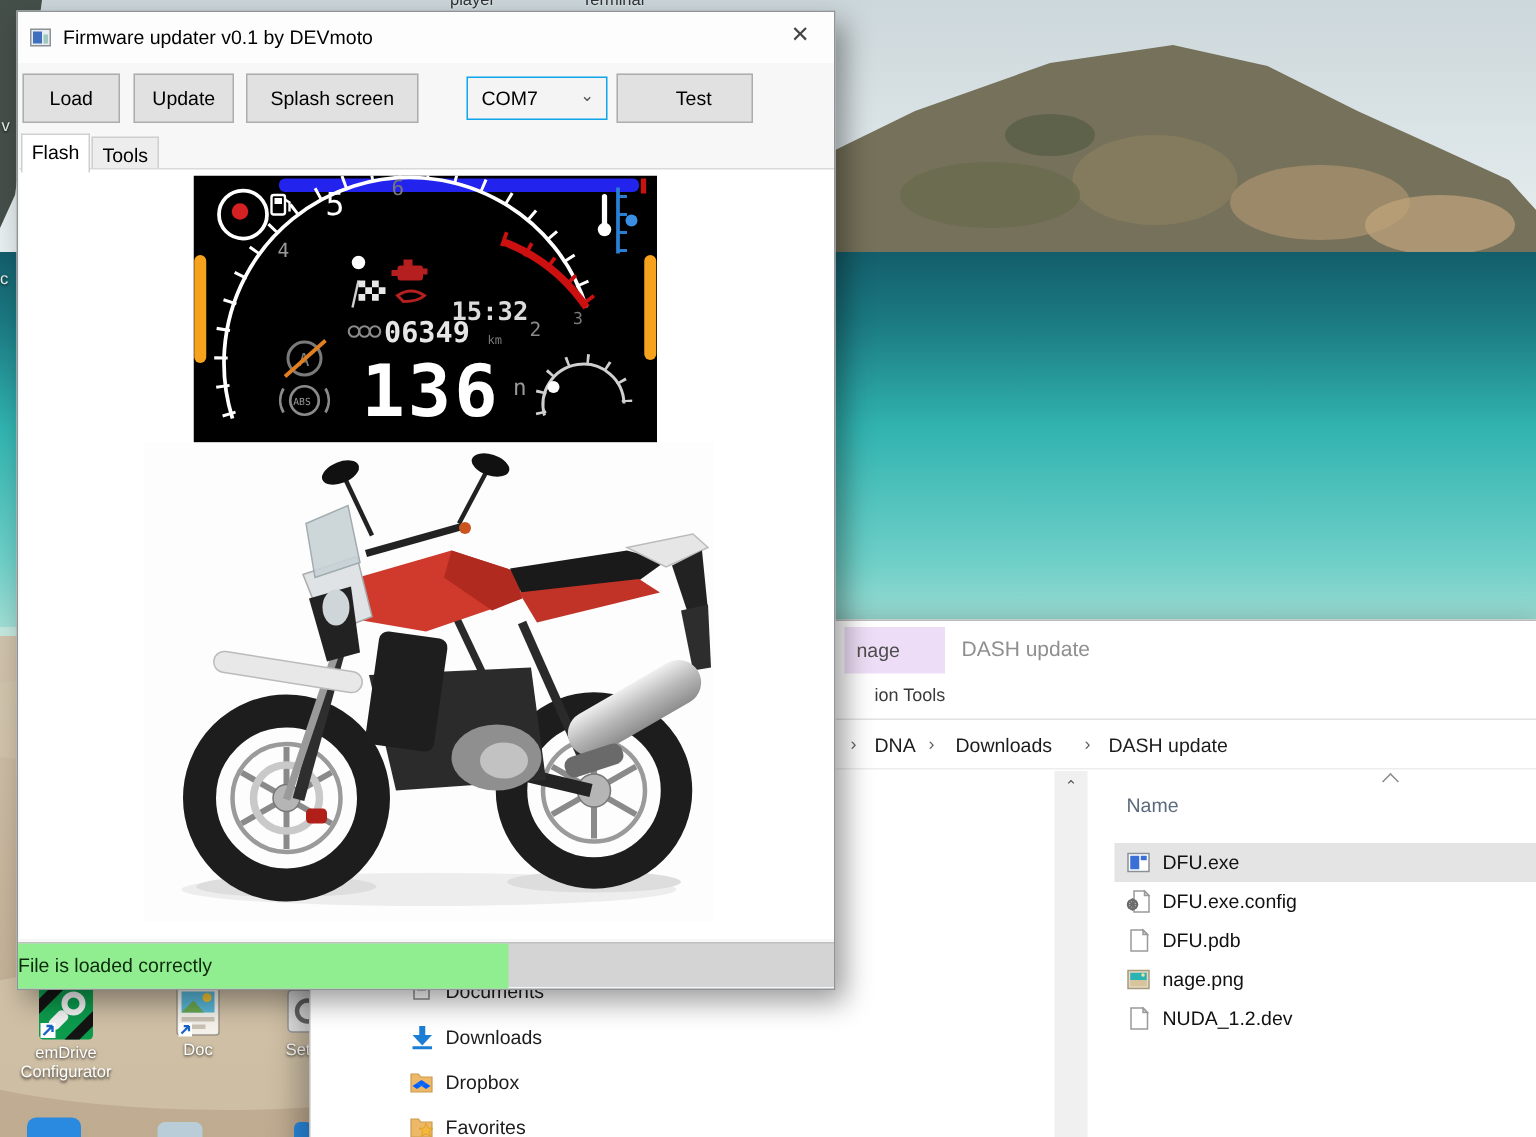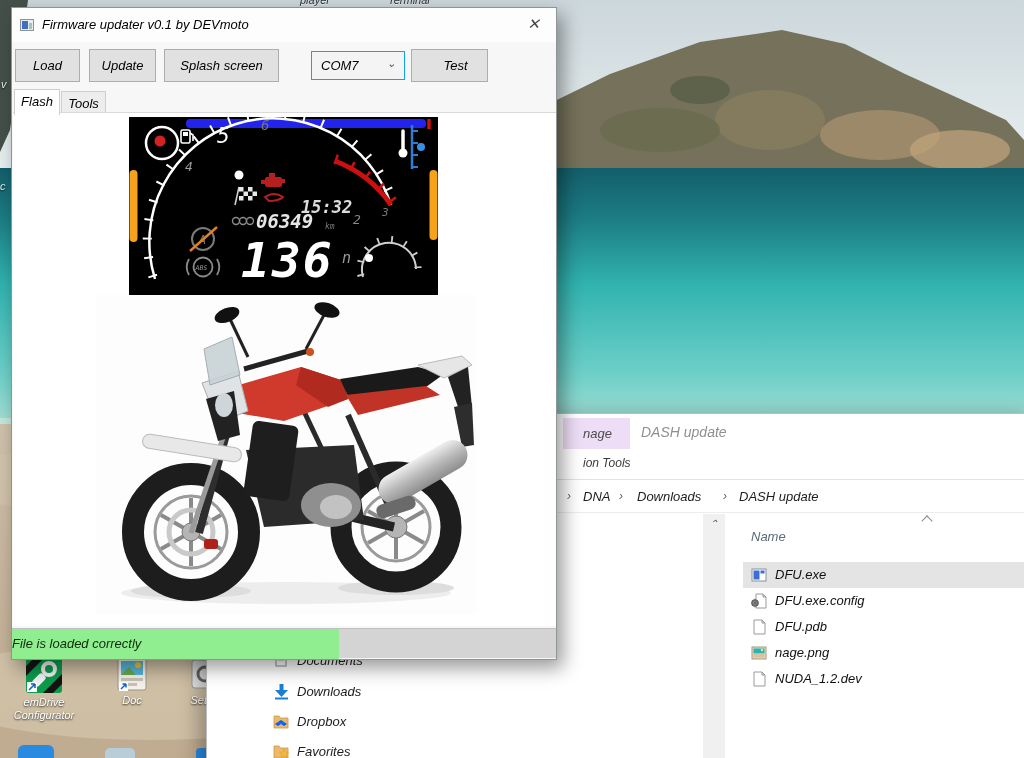--- a/index.html
+++ b/index.html
@@ -1,35 +1,35 @@
 <!DOCTYPE html>
 <html><head>
 <meta charset="utf-8">
 <style>
   * { margin:0; padding:0; box-sizing:border-box; }
   html,body { width:1024px; height:758px; overflow:hidden; font-family:"Liberation Sans", sans-serif; }
-  .desktop { position:relative; width:1024px; height:758px; overflow:hidden; background:#3b82f6;font-style:italic; }
+  .desktop { position:relative; width:1024px; height:758px; overflow:hidden; background:#3b82f6; }
   .abs { position:absolute; }
 
   
   #wallpaper { position:absolute; left:0; top:0; z-index:0; }
 
   .desk-label { position:absolute; color:#e9edea; font-size:11px; text-shadow:0 1px 2px rgba(0,0,0,.8); z-index:1; }
   .desk-label.dark { color:#2f3336; text-shadow:0 1px 1px rgba(255,255,255,.6); }
 
   .desk-icon { position:absolute; z-index:1; width:88px; text-align:center; }
   .desk-icon .glyph { margin:0 auto; }
   .desk-icon .cap { margin-top:2px; color:#fff; font-size:11px; line-height:13px; text-shadow:0 1px 2px rgba(0,0,0,.85); }
 
   
   .explorer { position:absolute; left:206px; top:413px; width:830px; height:360px; z-index:5;
     background:#fff; border:1px solid #bcbcbc; box-shadow:-8px 2px 18px rgba(0,0,0,.28); }
   .ex-titlebar { position:absolute; left:0; top:0; width:100%; height:36px; background:#fff; }
   .ex-tabgroup { position:absolute; left:356px; top:4px; width:67px; height:31px; background:#eeddf6; color:#4d4d4d;
-    font-size:13px; line-height:31px; padding-left:20px; }
+    font-size:13px; line-height:31px; padding-left:8px; }
   .ex-title { position:absolute; left:434px; top:10px; font-size:14px; color:#8f8f8f; }
   .ex-ribbonrow { position:absolute; left:0; top:36px; width:100%; height:30px; background:#fff; border-bottom:1px solid #e2e2e2; }
   .ex-ribbontab { position:absolute; left:356px; top:6px; font-size:12px; color:#3a3a3a;padding-left:20px; }
   .ex-breadcrumb { position:absolute; left:0; top:67px; width:100%; height:32px; background:#fff; border-bottom:1px solid #ededed;
     font-size:13px; color:#1c1c1c; }
   .ex-breadcrumb .bc { position:absolute; top:8px; }
   .ex-breadcrumb .sep { color:#5f5f5f; font-size:12px; }
   .ex-nav-item { position:absolute; left:56px; width:200px; height:28px; font-size:13px; color:#1c1c1c; }
   .ex-nav-item .nico { position:absolute; left:10px; top:5px; width:17px; height:17px; }
   .ex-nav-item .nlab { position:absolute; left:34px; top:6px; }
@@ -275,21 +275,21 @@
       <div class="fw-close">✕</div>
     </div>
 
     <div class="btn" style="left:3px; top:41px; width:65px;"><span>Load</span></div>
     <div class="btn" style="left:77px; top:41px; width:67px;"><span>Update</span></div>
     <div class="btn" style="left:152px; top:41px; width:115px;"><span>Splash screen</span></div>
     <div class="combo">
       <span class="val">COM7</span>
       <span class="chev">⌄</span>
     </div>
-    <div class="btn" style="left:399px; top:41px; width:77px;padding-left:12px;"><span>Test</span></div>
+    <div class="btn" style="left:399px; top:41px; width:91px;padding-left:12px;"><span>Test</span></div>
 
     <div class="tabstrip">
       <div class="tab active" style="left:2px; width:46px;">Flash</div>
       <div class="tab inactive" style="left:49px; width:45px;">Tools</div>
     </div>
 
     <div class="fw-page">
 
       <svg style="position:absolute; left:116px; top:4px;" width="309" height="178" viewBox="0 0 309 178">
         <rect x="0" y="0" width="309" height="178" fill="#000"></rect>

